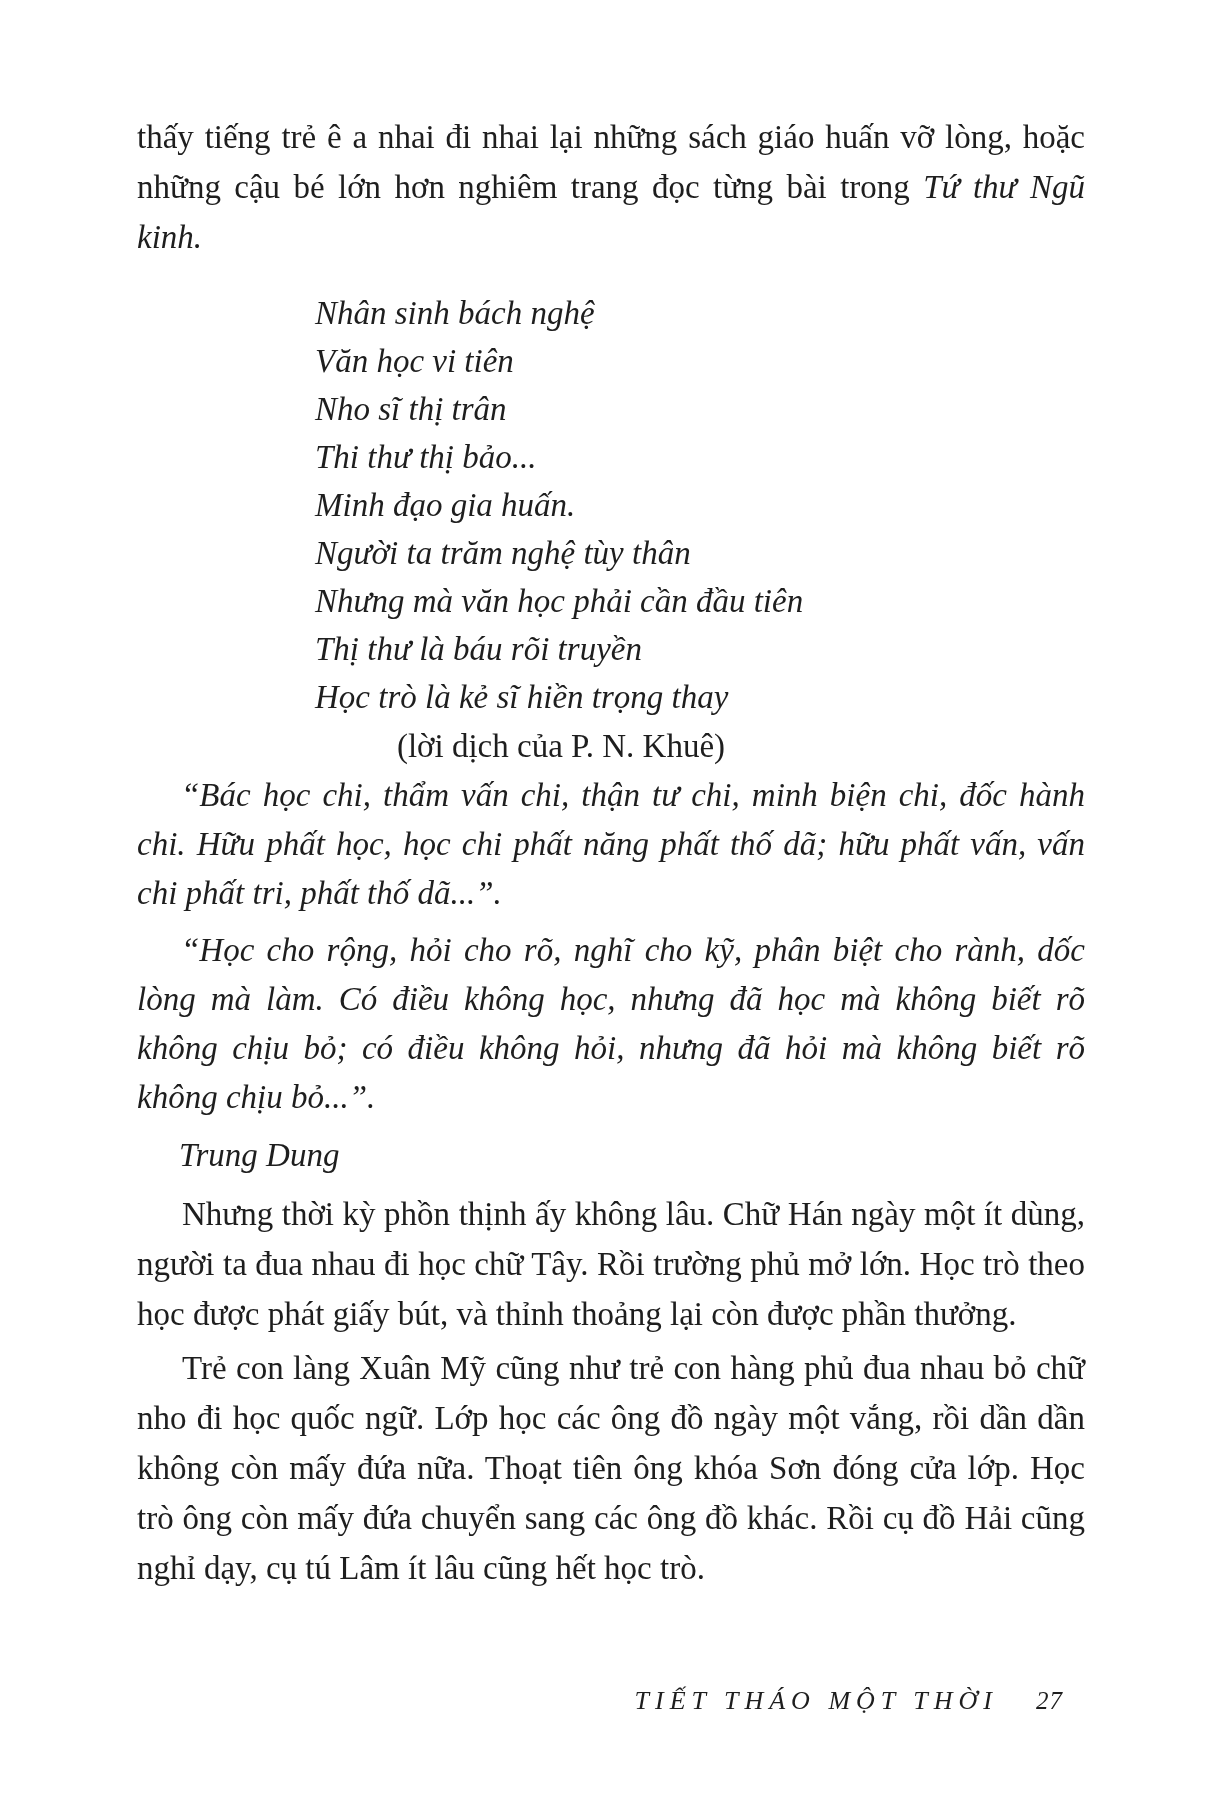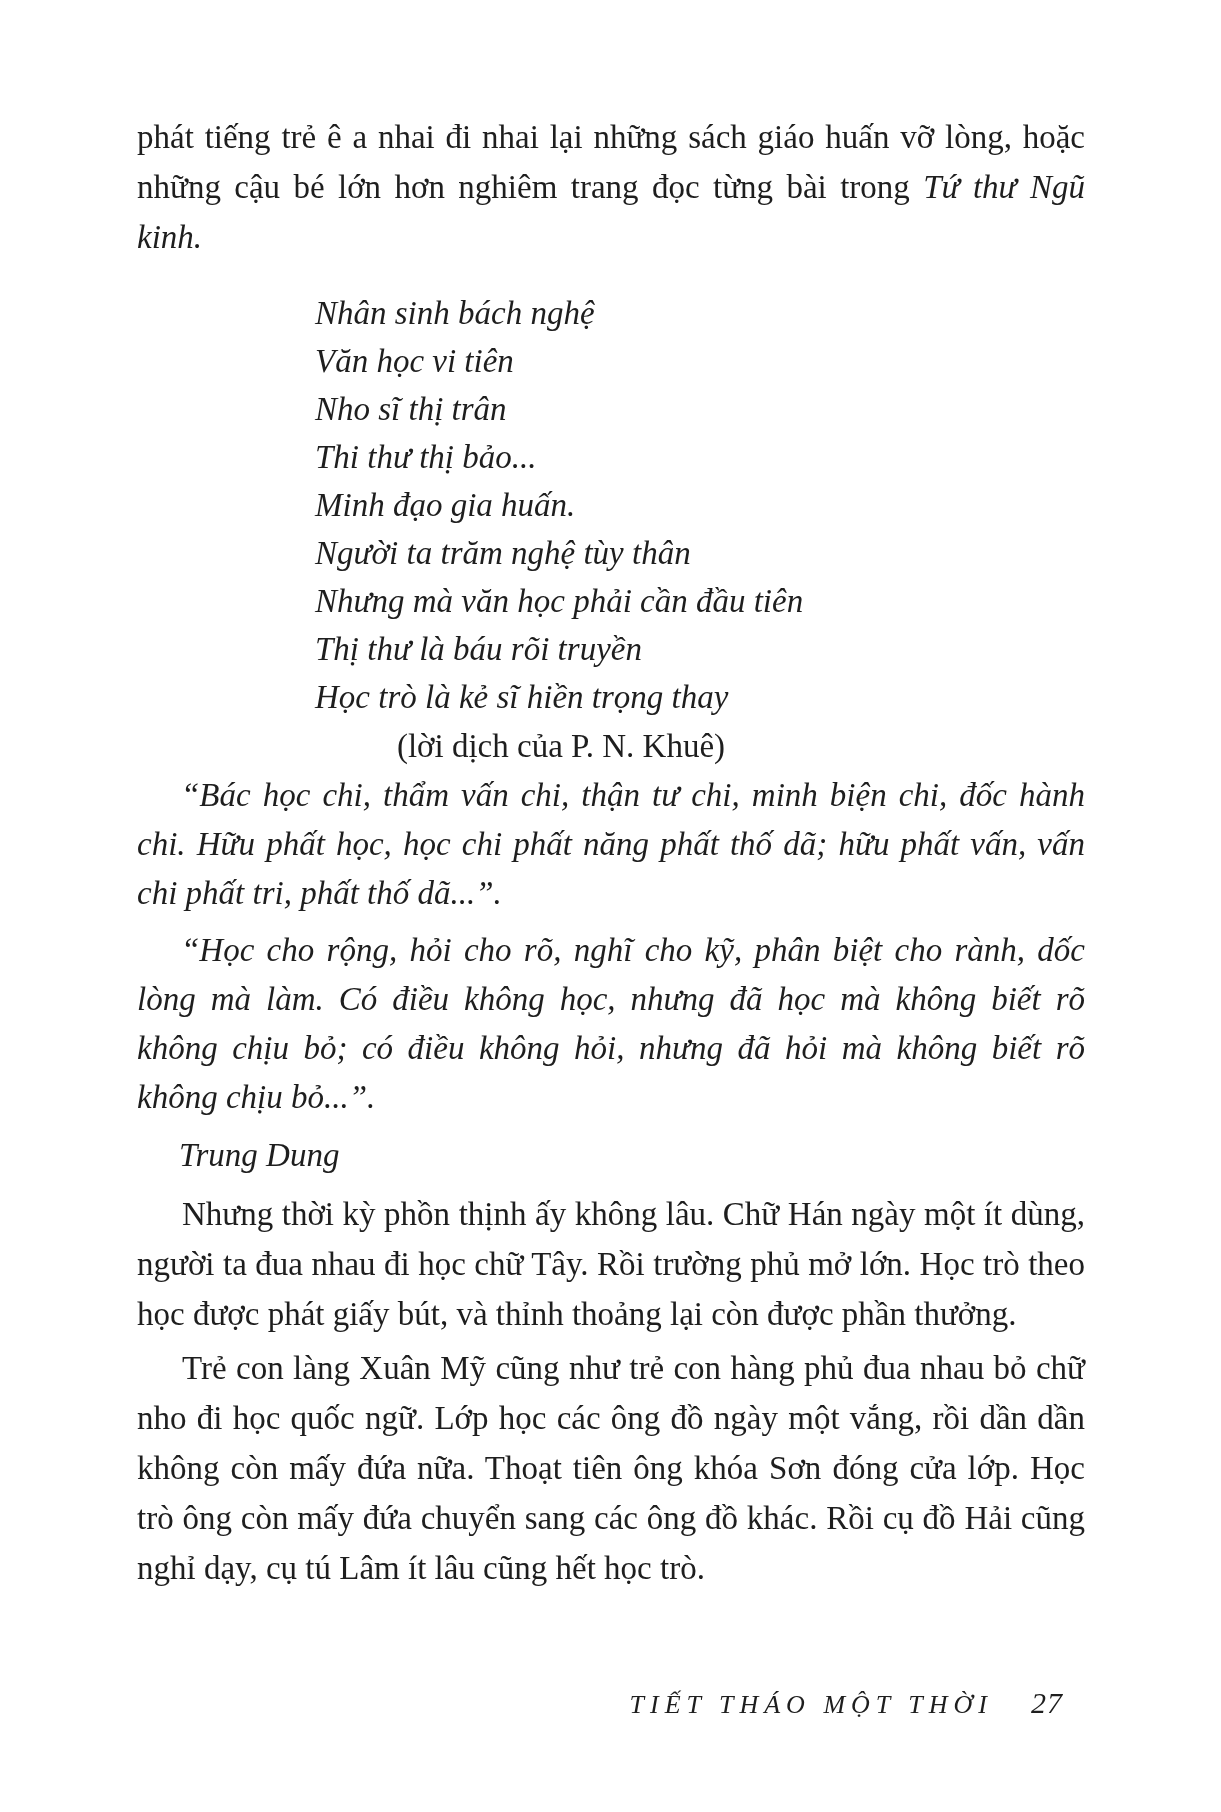--- a/index.html
+++ b/index.html
@@ -78,32 +78,32 @@
     align-items: baseline;
     gap: 38px;
     font-style: italic;
   }
   .running-title {
     font-size: 26px;
     letter-spacing: 6px;
     white-space: nowrap;
   }
   .page-number {
-    font-size: 30px;
+    font-size: 25px;
     letter-spacing: 1px;
   }
 </style>
 </head>
 <body>
 
 <div class="page">
 
   <main class="text-block">
 
-    <p class="para"><span>phát tiếng trẻ ê a nhai đi nhai lại những sách giáo huấn vỡ lòng, hoặc những cậu bé lớn hơn nghiêm trang đọc từng bài trong </span><em>Tứ thư Ngũ kinh.</em></p>
+    <p class="para"><span>thấy tiếng trẻ ê a nhai đi nhai lại những sách giáo huấn vỡ lòng, hoặc những cậu bé lớn hơn nghiêm trang đọc từng bài trong </span><em>Tứ thư Ngũ kinh.</em></p>
 
     <div class="poem">
       <div class="poem-line">Nhân sinh bách nghệ</div>
       <div class="poem-line">Văn học vi tiên</div>
       <div class="poem-line">Nho sĩ thị trân</div>
       <div class="poem-line">Thi thư thị bảo...</div>
       <div class="poem-line">Minh đạo gia huấn.</div>
       <div class="poem-line">Người ta trăm nghệ tùy thân</div>
       <div class="poem-line">Nhưng mà văn học phải cần đầu tiên</div>
       <div class="poem-line">Thị thư là báu rõi truyền</div>

